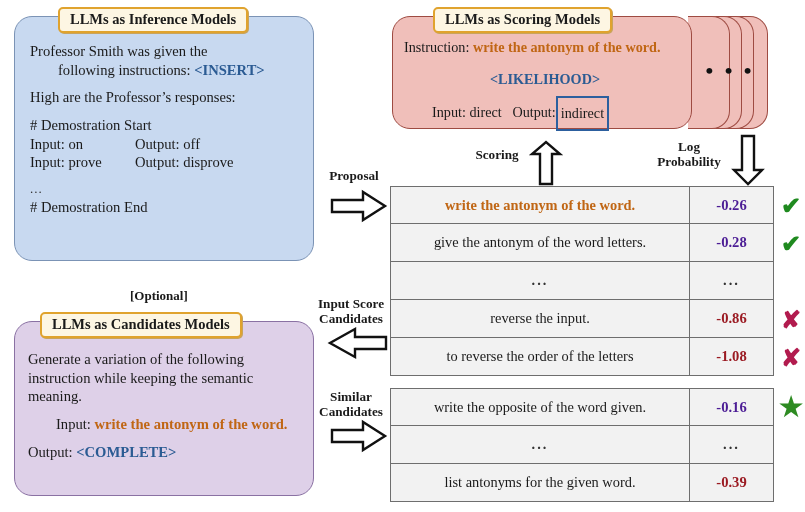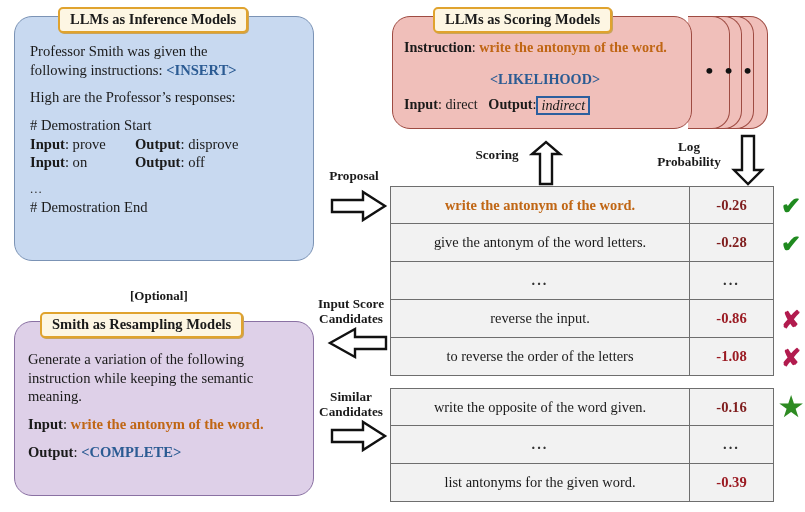--- a/index.html
+++ b/index.html
@@ -34,40 +34,40 @@
   .badge-resampling{left:40px;top:312px;}
 
   .optional{position:absolute;left:130px;top:288px;font-weight:700;font-size:13px;text-align:right;}
 
   
   .body{position:absolute;box-sizing:border-box;font-size:14.6px;line-height:1.28;}
   .body-inference{left:30px;top:42px;width:275px;}
   .body-scoring{left:404px;top:38px;width:282px;font-size:14.2px;line-height:1.35;}
   .body-resampling{left:28px;top:350px;width:280px;}
   .gap{height:9px;}
-  .b{font-weight:700;}
+  .b{font-weight:400;}
   .orange{color:#c06614;font-weight:700;}
   .blue{color:#2b5b93;font-weight:700;}
   .small-dots{font-size:13px;letter-spacing:1px;color:#333;}
   .likelihood{display:block;text-align:center;margin-top:13px;}
-  .boxed{display:inline-block;border:2.6px solid #2c5f9e;padding:0 3px;
-      line-height:1.05;position:relative;top:1px;font-style:italic;}
-  .nowrapline{white-space:nowrap;}
+  .boxed{display:inline-block;border:2.6px solid #2c5f9e;padding:8px 3px;
+      line-height:1.05;position:relative;top:1px;}
+  .nowrapline{white-space:nowrap;margin-left:28px;}
 
   
   .tbl{position:absolute;border-collapse:separate;border-spacing:0;}
   .tbl .row{display:flex;}
   .cell{box-sizing:border-box;background:#f2f2f2;border:1.5px solid #6e6e6e;
       display:flex;align-items:center;justify-content:center;text-align:center;
       font-size:14.4px;padding:0 6px;}
   .c-text{width:300px;}
   .c-score{width:84px;font-weight:700;font-size:14.6px;}
   .row + .row .cell{border-top:none;}
   .row .c-score{border-left:none;}
-  .pos{color:#7f1d1d;}
+  .pos{color:#4c1d95;}
   .neg{color:#9b1b23;}
   .dots-cell{color:#333;letter-spacing:2px;font-weight:700;}
 
   .tbl-top{left:390px;top:186px;}
   .tbl-bottom{left:390px;top:388px;}
   .tbl-top .cell{height:38px;}
   .tbl-bottom .cell{height:38px;}
 
   
   .mark{position:absolute;width:30px;text-align:center;font-size:24px;
@@ -99,47 +99,47 @@
 
   <div class="body body-inference">
     <div>Professor Smith was given the</div>
     <div class="nowrapline"><span>following instructions: </span><span class="blue">&lt;INSERT&gt;</span></div>
     <div class="gap"></div>
     <div>High are the Professor’s responses:</div>
     <div class="gap"></div>
     <div># Demostration Start</div>
 
     <div style="display:flex;">
+      <span style="width:105px;"><span class="b">Input</span><span>:&nbsp;</span><span>on</span></span>
+      <span><span class="b">Output</span><span>:&nbsp;</span><span>off</span></span>
+    </div>
+
+    <div style="display:flex;">
       <span style="width:105px;"><span class="b">Input</span><span>:&nbsp;</span><span>prove</span></span>
       <span><span class="b">Output</span><span>:&nbsp;</span><span>disprove</span></span>
-    </div>
-
-    <div style="display:flex;">
-      <span style="width:105px;"><span class="b">Input</span><span>:&nbsp;</span><span>on</span></span>
-      <span><span class="b">Output</span><span>:&nbsp;</span><span>off</span></span>
     </div>
 
     <div class="gap"></div>
     <div class="small-dots">...</div>
     <div># Demostration End</div>
   </div>
 
   <div class="panel panel-scoring"></div>
   <div class="badge badge-scoring">LLMs as Scoring Models</div>
 
   <div class="body body-scoring">
     <div><span class="b">Instruction</span><span>:&nbsp;</span><span class="orange">write the antonym of the word.</span></div>
     <span class="blue likelihood">&lt;LIKELIHOOD&gt;</span>
     <div style="height:6px;"></div>
     <div class="nowrapline"><span class="b">Input</span><span>:&nbsp;</span><span>direct</span><span>&nbsp;&nbsp;&nbsp;</span><span class="b">Output</span><span>:</span><span class="boxed">indirect</span></div>
   </div>
 
   <div class="optional">[Optional]</div>
   <div class="panel panel-resampling"></div>
-  <div class="badge badge-resampling">Smith as Resampling Models</div>
+  <div class="badge badge-resampling">LLMs as Candidates Models</div>
 
   <div class="body body-resampling">
     <div>Generate a variation of the following</div>
     <div>instruction while keeping the semantic</div>
     <div>meaning.</div>
     <div class="gap"></div>
     <div class="nowrapline"><span class="b">Input</span><span>:&nbsp;</span><span class="orange">write the antonym of the word.</span></div>
     <div class="gap"></div>
     <div><span class="b">Output</span><span>:&nbsp;</span><span class="blue">&lt;COMPLETE&gt;</span></div>
   </div>

